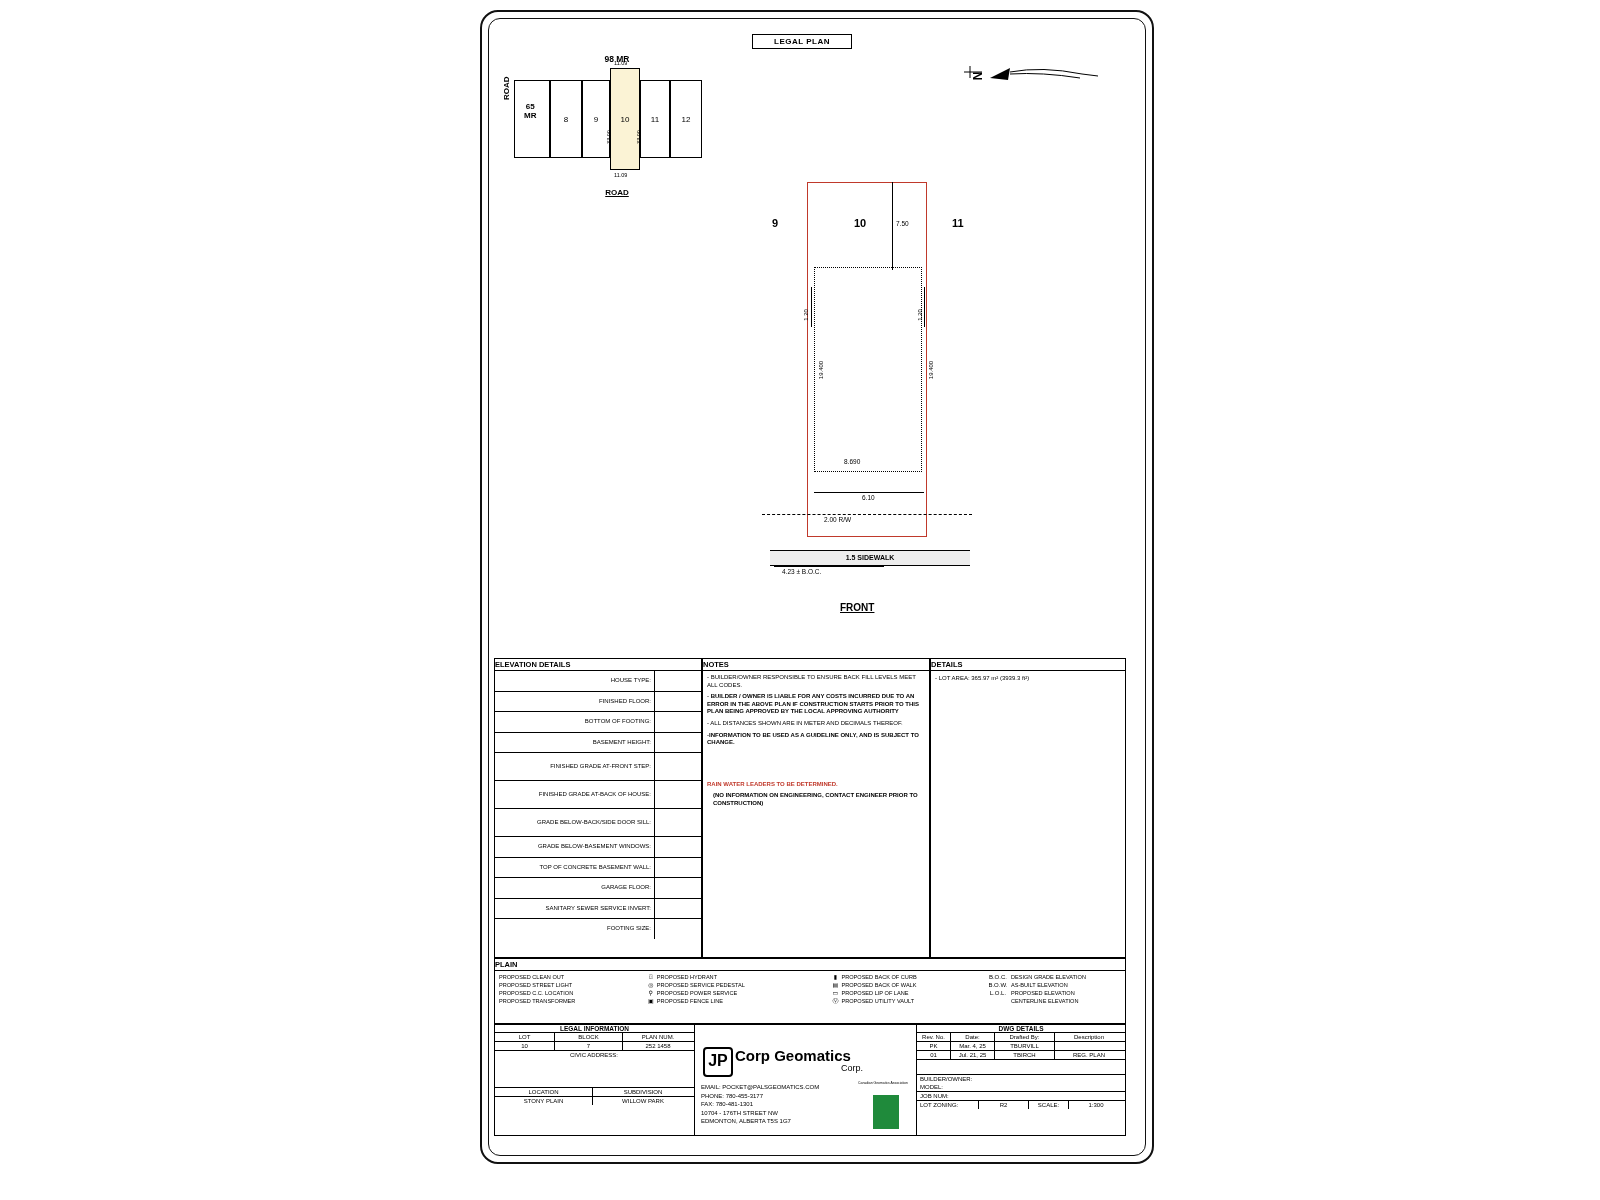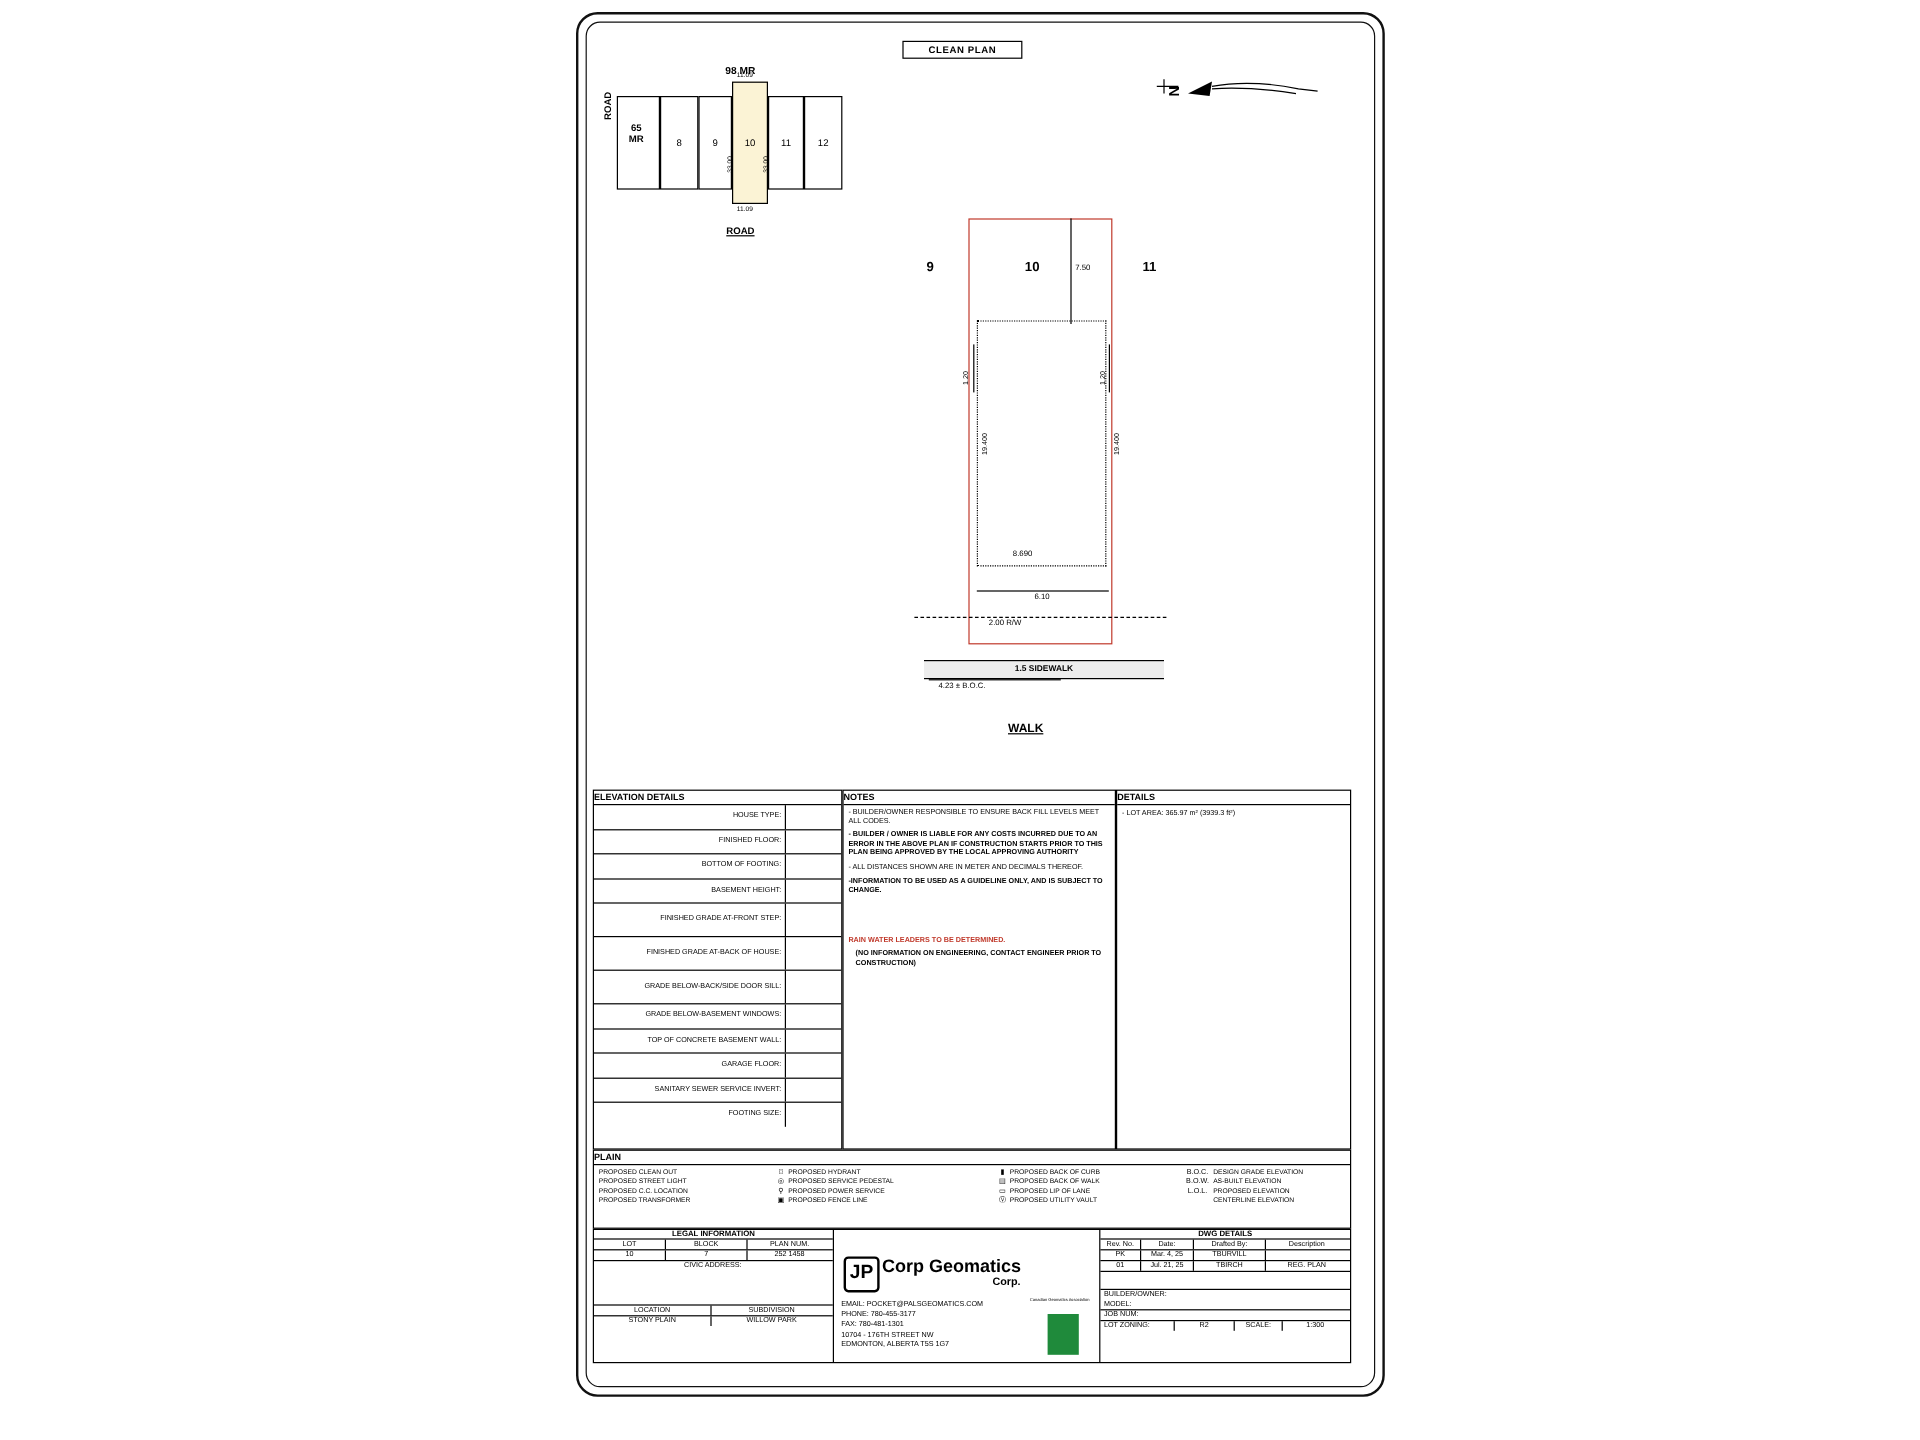--- a/index.html
+++ b/index.html
@@ -74,33 +74,33 @@
   #tb{position:absolute;left:12px;top:1012px;width:632px;height:112px;border:1px solid #000;box-sizing:border-box;display:flex;}
   #tb-legal{width:200px;border-right:1px solid #000;box-sizing:border-box;}
   #tb-logo{width:222px;border-right:1px solid #000;box-sizing:border-box;position:relative;}
   #tb-dwg{flex:1;box-sizing:border-box;}
   .tbhdr{text-align:center;font-size:6.5px;font-weight:bold;border-bottom:1px solid #000;}
   .trow{display:flex;border-bottom:1px solid #000;}
   .tcell{font-size:6px;text-align:center;border-right:1px solid #000;box-sizing:border-box;padding:1px 0;}
   .tcell:last-child{border-right:none;}
   #logo-mark{position:absolute;left:8px;top:22px;width:26px;height:26px;border:2px solid #000;border-radius:4px;font-size:16px;font-weight:bold;text-align:center;line-height:24px;}
   #logo-name{position:absolute;left:40px;top:22px;font-size:15px;font-weight:bold;}
-  #logo-corp{position:absolute;left:132px;top:38px;font-size:9px;font-weight:bold;}
+  #logo-corp{position:absolute;left:146px;top:38px;font-size:9px;font-weight:normal;}
   #logo-contact{position:absolute;left:6px;top:58px;font-size:6px;line-height:8.5px;}
   #logo-badge{position:absolute;left:160px;top:56px;width:52px;height:50px;}
   #logo-badge .bx{position:absolute;left:18px;top:14px;width:26px;height:34px;background:#1f8a3b;}
   #logo-badge .bt{position:absolute;left:0;top:0;font-size:3.4px;line-height:4.4px;width:56px;text-align:center;}
 </style>
 </head>
 <body>
 
 <div id="sheet">
   <div id="inner"></div>
 
-  <div class="ttl" style="left:270px;top:22px;width:98px;padding:2px 0;">CLEAN PLAN</div>
+  <div class="ttl" style="left:270px;top:22px;width:98px;padding:2px 0;">LEGAL PLAN</div>
 
   <div id="keyplan">
     <div id="kp-top">98 MR</div>
     <div id="kp-road-left">ROAD</div>
     <div id="kp-left-cap"></div>
     <div id="kp-65mr">65<br>MR</div>
 
     <div class="kpbox" style="left:44px;top:38px;width:32px;height:78px;">
         <span>8</span>
       </div>
@@ -160,21 +160,21 @@
     <div class="hline" style="left:52px;top:330px;width:110px;"></div>
     <div class="dimh" style="left:100px;top:332px;">6.10</div>
 
     <div class="dashline" style="left:0px;top:352px;width:210px;"></div>
     <div class="dimh" style="left:62px;top:354px;">2.00 R/W</div>
 
     <div id="sidewalk">1.5 SIDEWALK</div>
     <div class="hline" style="left:12px;top:404px;width:110px;"></div>
     <div id="boc">4.23 ± B.O.C.</div>
 
-    <div id="front">WALK</div>
+    <div id="front">FRONT</div>
   </div>
 
   <div id="elev">
     <div class="panelhdr">ELEVATION DETAILS</div>
     <div class="erow">
         <div class="elbl">HOUSE TYPE:</div>
         <div class="eval"></div>
       </div>
     <div class="erow">
         <div class="elbl">FINISHED FLOOR:</div>

